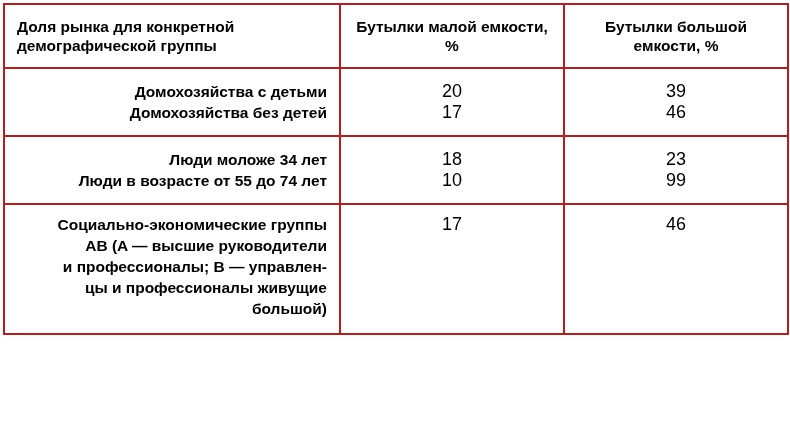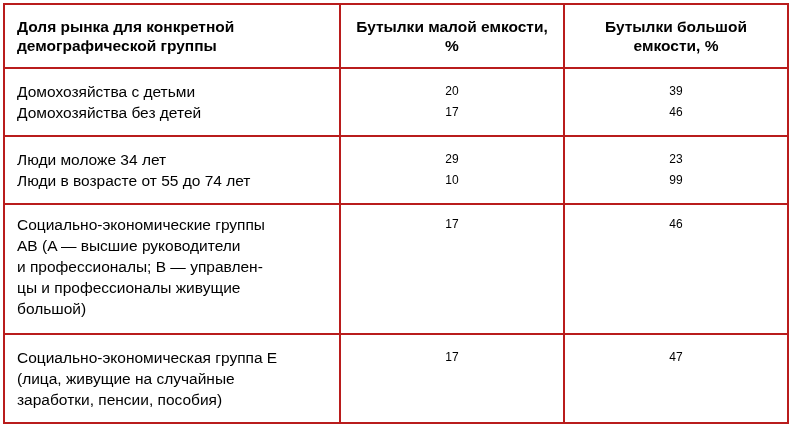--- a/index.html
+++ b/index.html
@@ -45,24 +45,25 @@
   .hdr-cell.left {
     text-align: left;
   }
   .hdr-cell.center {
     text-align: center;
   }
   .label-cell {
     font-size: 15.5px;
     line-height: 21px;
     padding: 8px 10px 9px 10px;
-    text-align: left;
+    text-align: right;
+    font-weight: bold;
   }
   .num-cell {
-    font-size: 12px;
+    font-size: 18px;
     line-height: 21px;
     padding: 8px 10px 9px 10px;
     text-align: center;
   }
   .label-cell .line,
   .num-cell .line {
     display: block;
     white-space: pre;
   }
   .group-tall .label-cell,
@@ -111,21 +112,21 @@
           <span class="line">39</span>
           <span class="line">46</span>
         </td>
       </tr>
       <tr>
         <td class="label-cell">
           <span class="line">Люди моложе 34 лет</span>
           <span class="line">Люди в возрасте от 55 до 74 лет</span>
         </td>
         <td class="num-cell">
-          <span class="line">29</span>
+          <span class="line">18</span>
           <span class="line">10</span>
         </td>
         <td class="num-cell">
           <span class="line">23</span>
           <span class="line">99</span>
         </td>
       </tr>
       <tr class="group-tall">
         <td class="label-cell">
           <span class="line">Социально-экономические группы</span>
@@ -134,28 +135,15 @@
           <span class="line">цы и профессионалы живущие</span>
           <span class="line">большой)</span>
         </td>
         <td class="num-cell">
           <span class="line">17</span>
         </td>
         <td class="num-cell">
           <span class="line">46</span>
         </td>
       </tr>
-      <tr>
-        <td class="label-cell">
-          <span class="line">Социально-экономическая группа E</span>
-          <span class="line">(лица, живущие на случайные</span>
-          <span class="line">заработки, пенсии, пособия)</span>
-        </td>
-        <td class="num-cell">
-          <span class="line">17</span>
-        </td>
-        <td class="num-cell">
-          <span class="line">47</span>
-        </td>
-      </tr>
     </tbody>
   </table>
 </div>
 
 </body></html>

